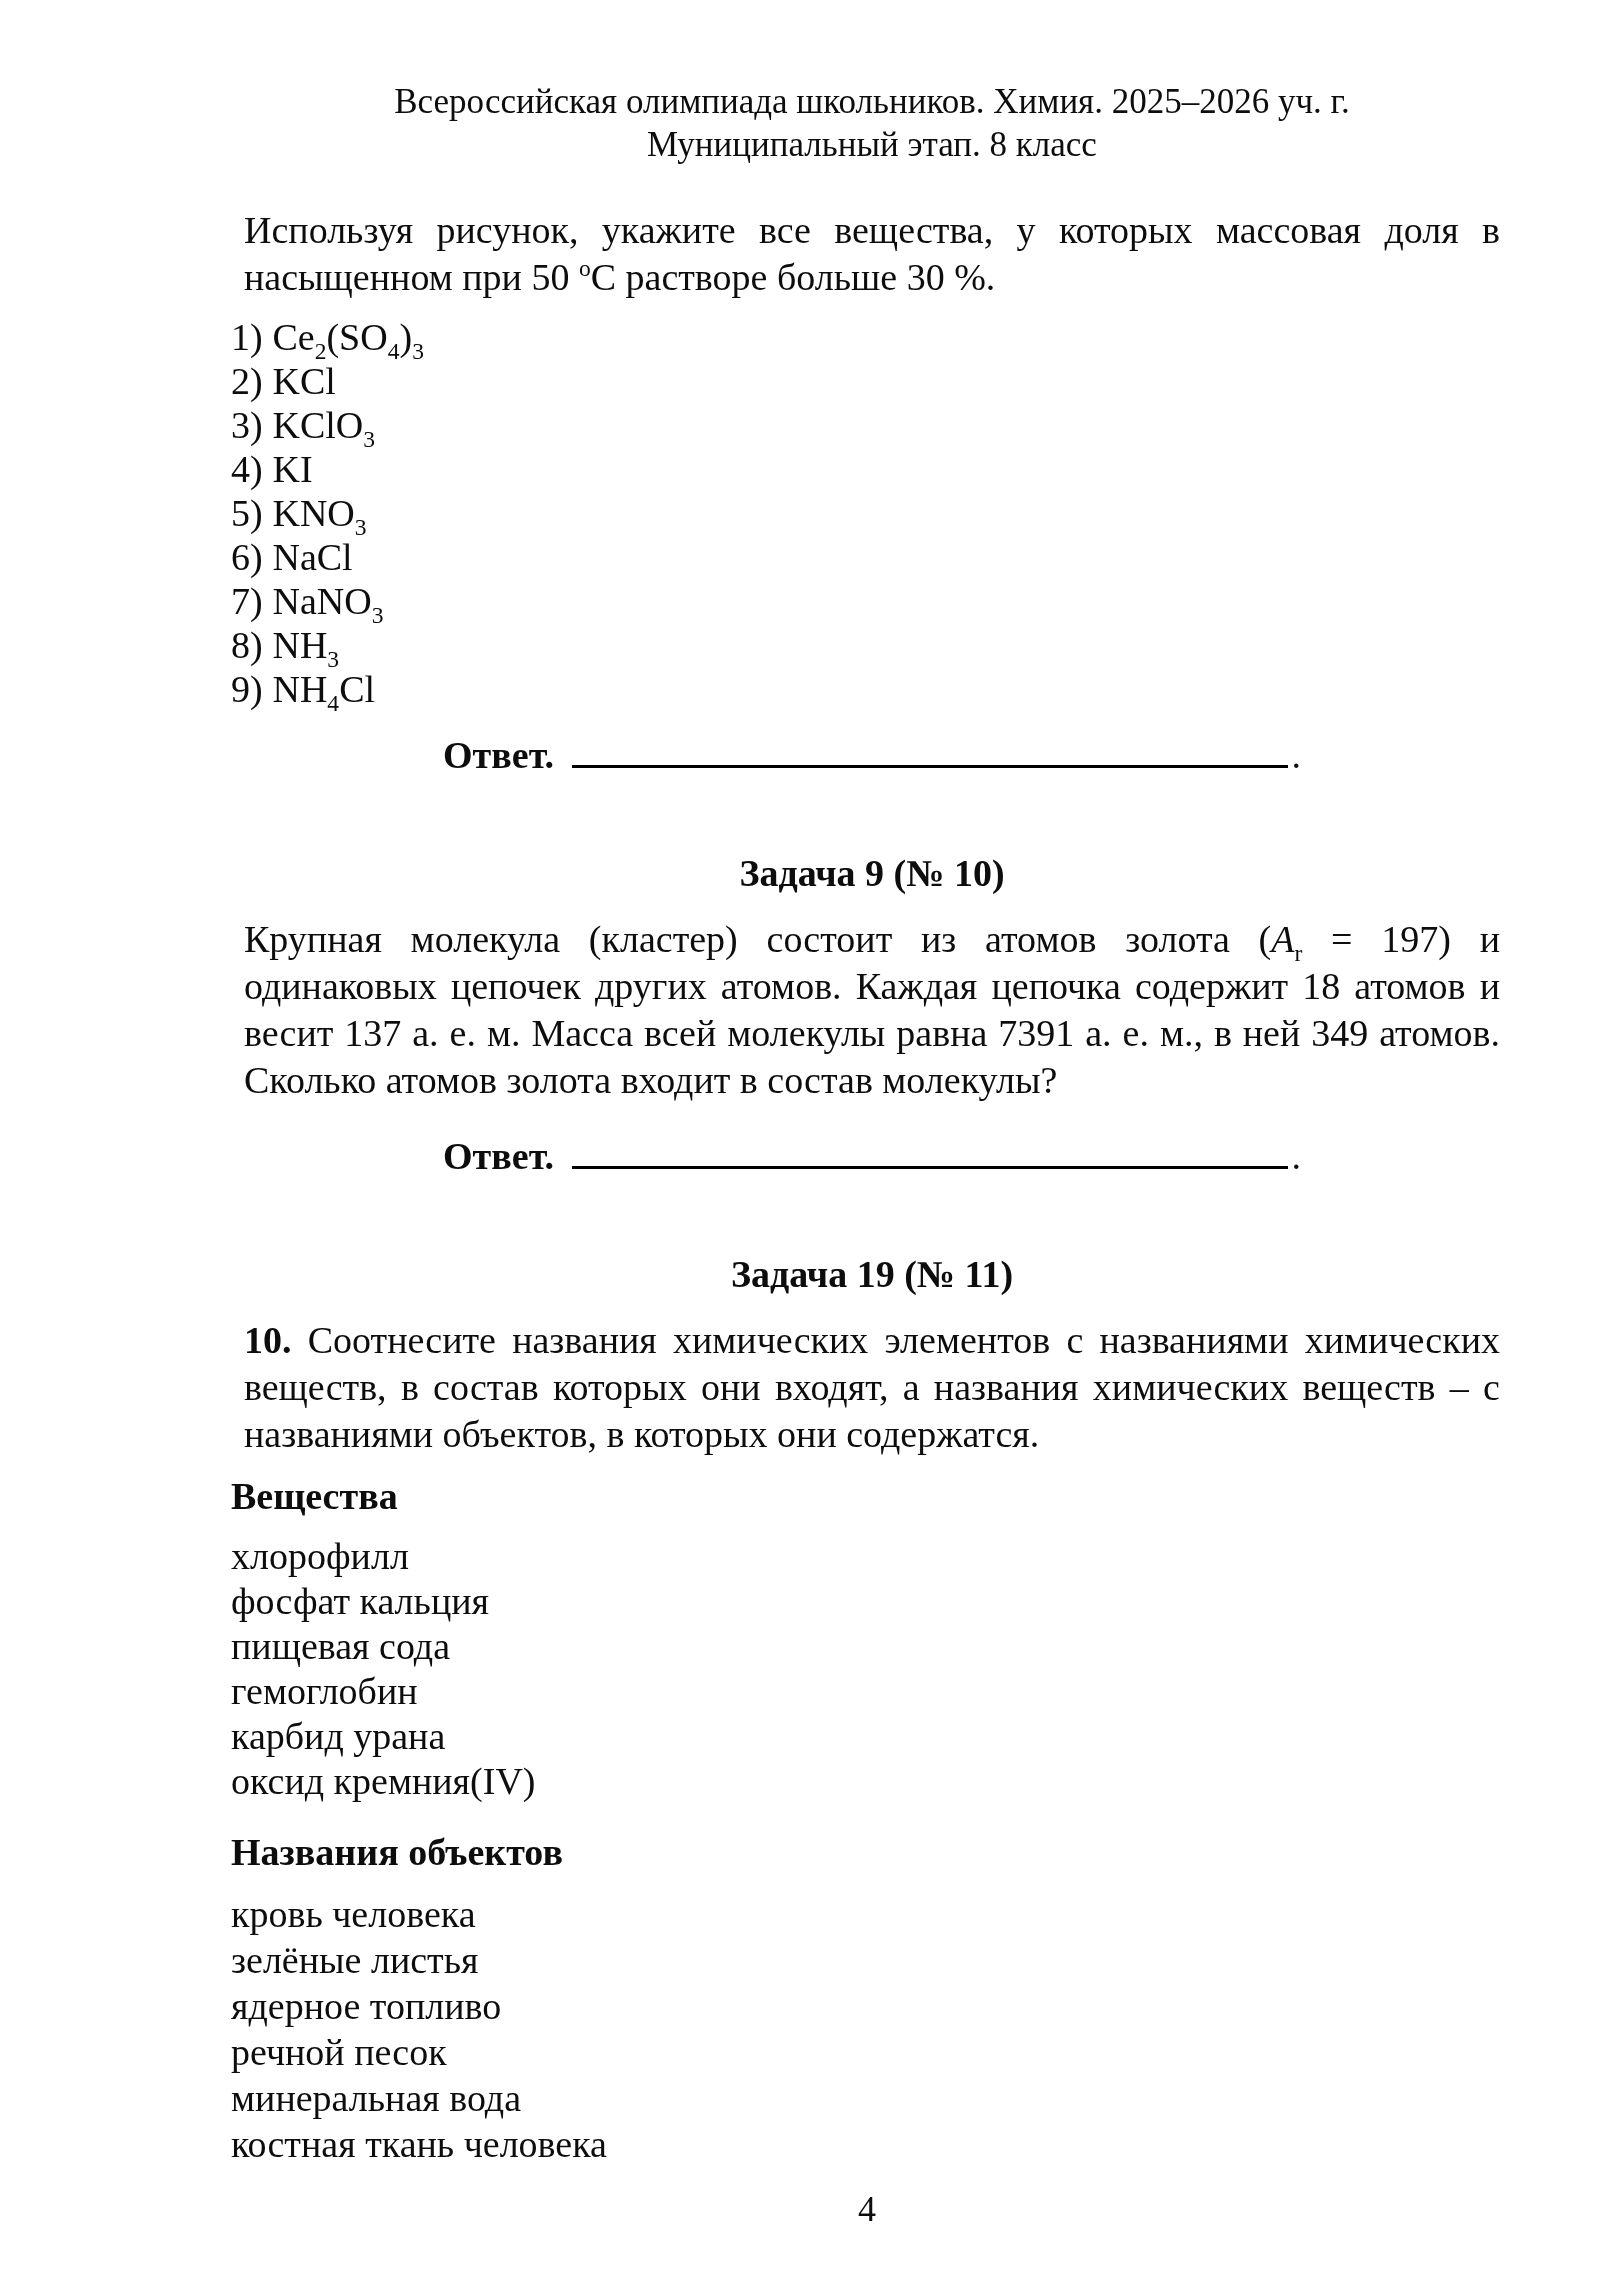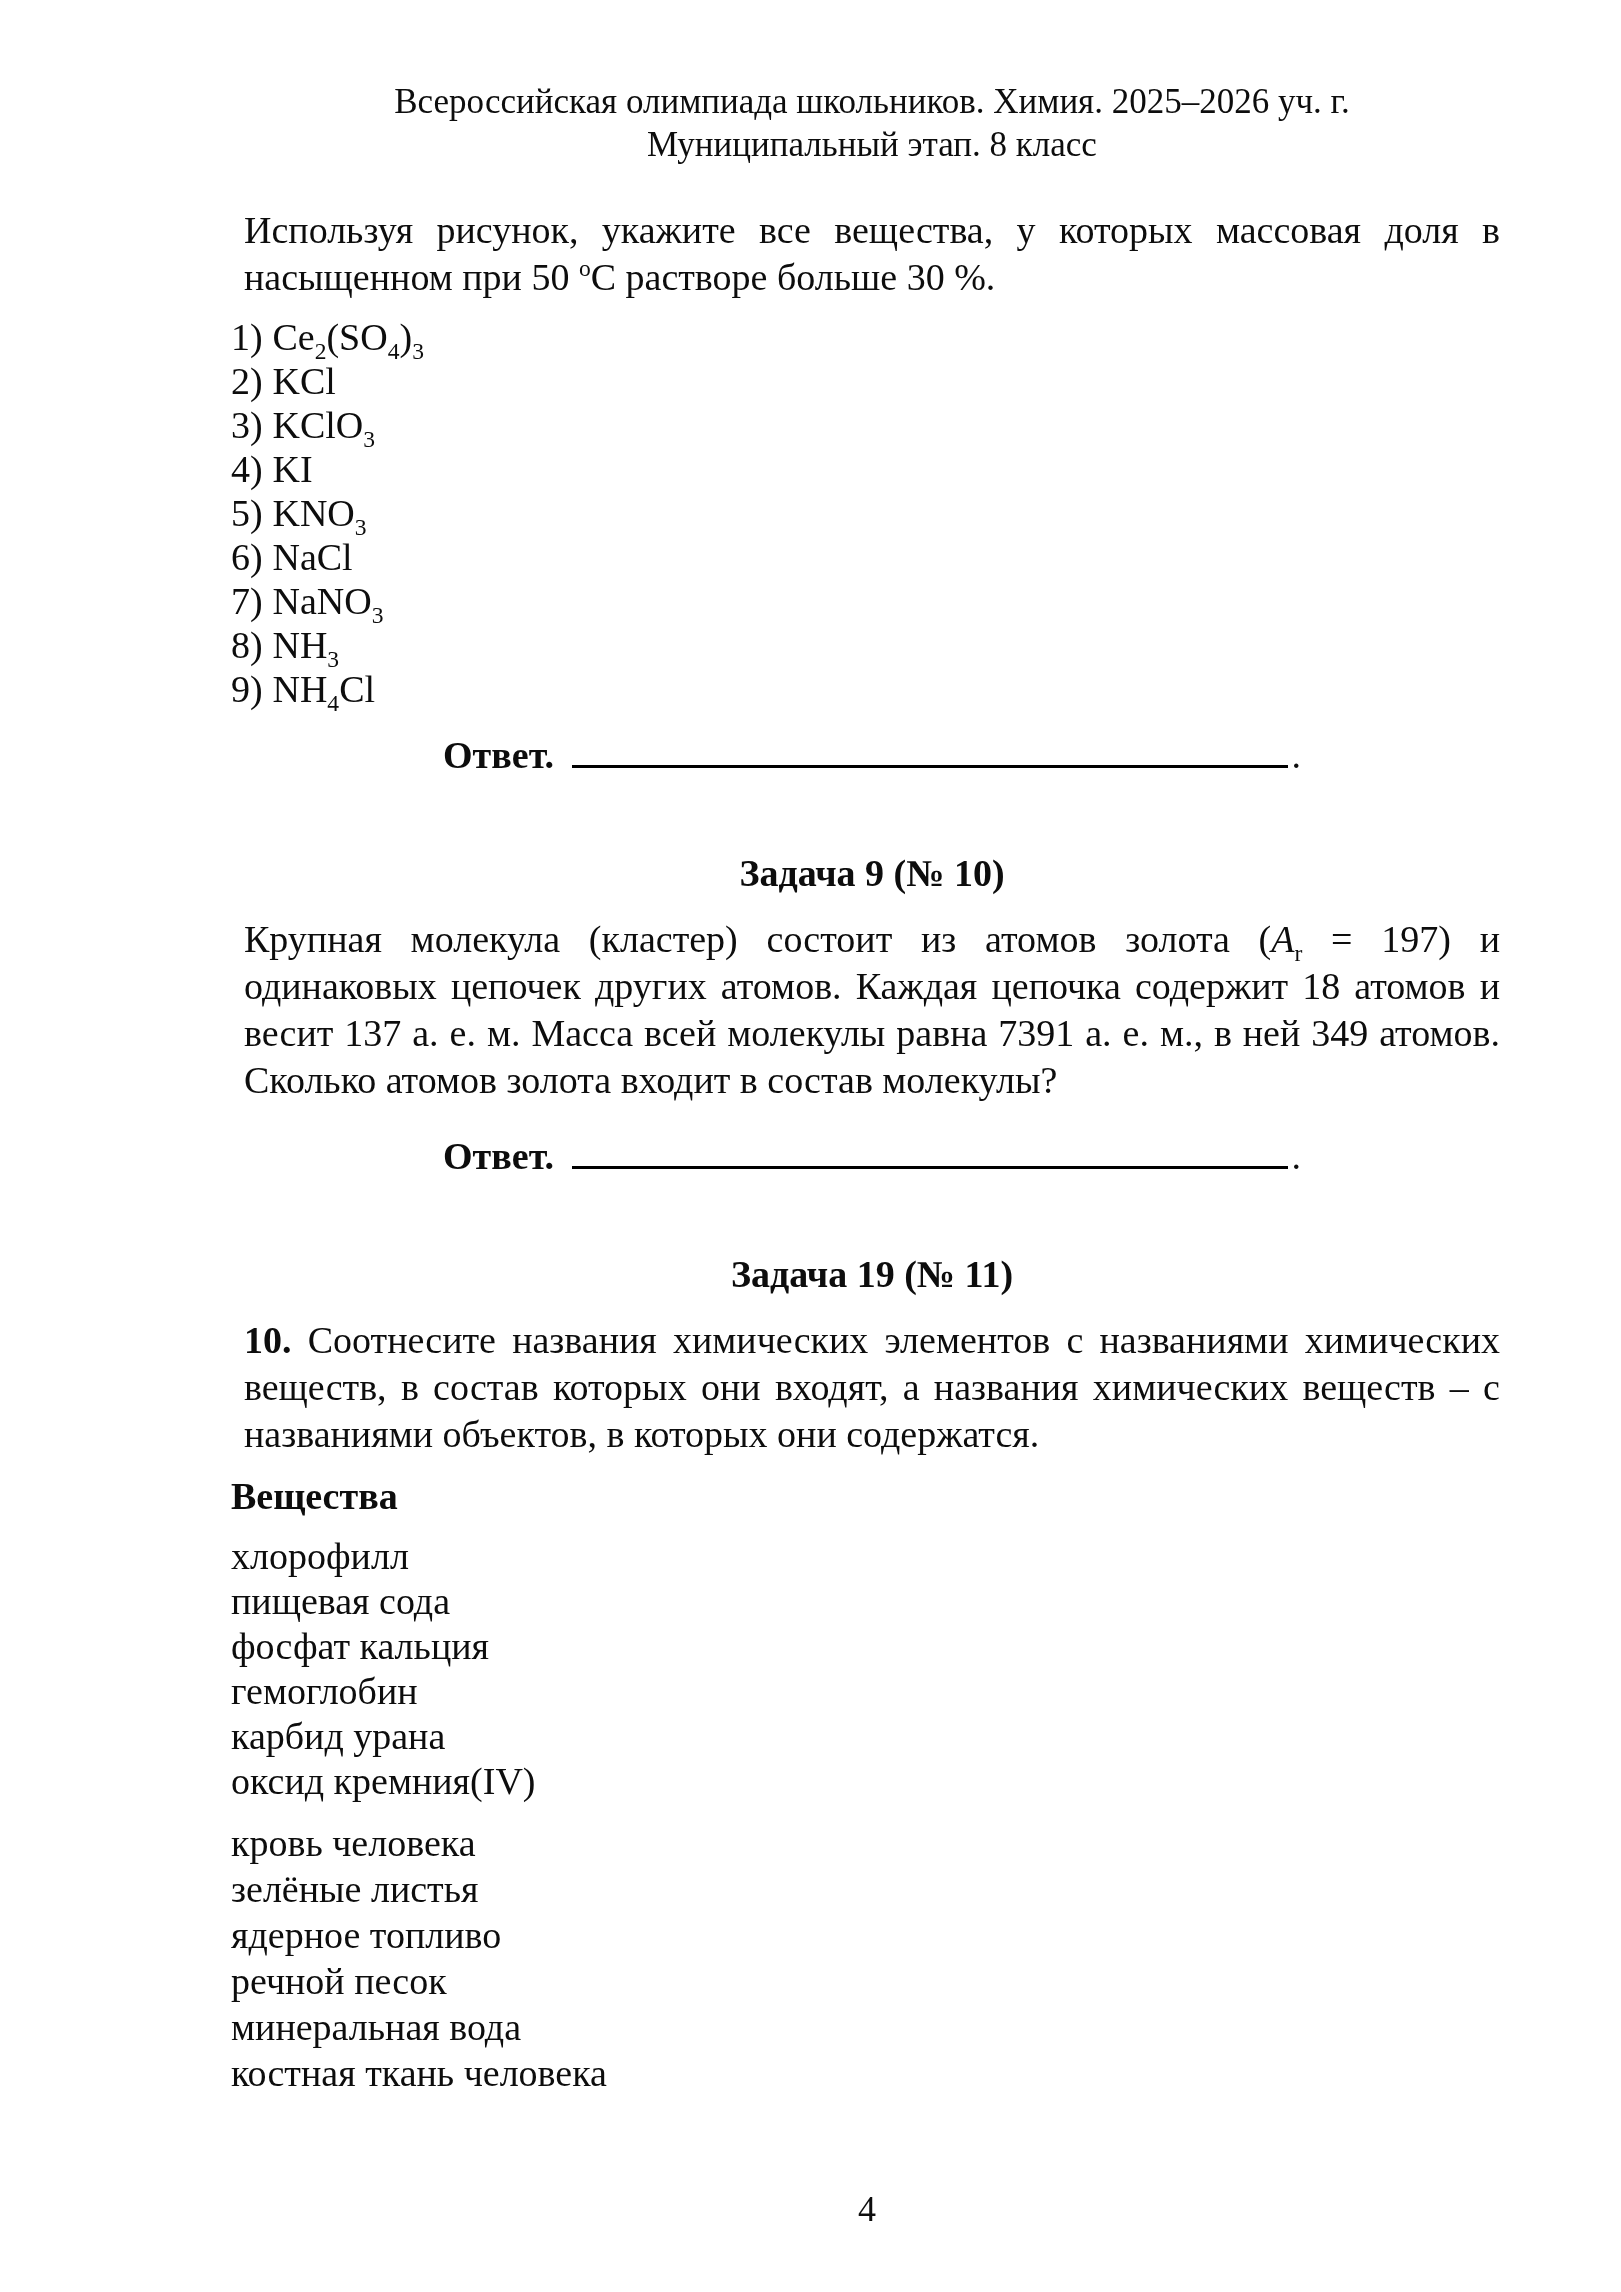--- a/index.html
+++ b/index.html
@@ -117,27 +117,28 @@
   </div>
 
   <div class="task-heading h10">Задача 19 (№ 11)</div>
 
   <p class="para para3"><b>10.</b> Соотнесите названия химических элементов с названиями химических веществ, в состав которых они входят, а названия химических веществ – с названиями объектов, в которых они содержатся.</p>
 
   <div class="sub-title subst-title">Вещества</div>
 
   <div class="plain-list substances">
     <div>хлорофилл</div>
+    <div>фосфат кальция</div>
     <div>пищевая сода</div>
-    <div>фосфат кальция</div>
     <div>гемоглобин</div>
     <div>карбид урана</div>
     <div>оксид кремния(IV)</div>
   </div>
 
+  <div class="sub-title obj-title">Названия объектов</div>
 
   <div class="plain-list objects">
     <div>кровь человека</div>
     <div>зелёные листья</div>
     <div>ядерное топливо</div>
     <div>речной песок</div>
     <div>минеральная вода</div>
     <div>костная ткань человека</div>
   </div>
 

